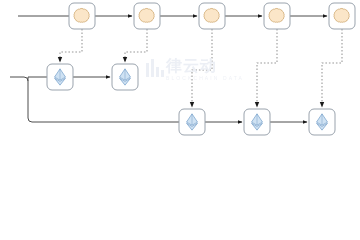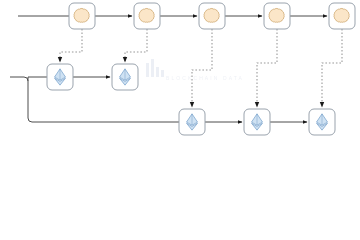--- a/index.html
+++ b/index.html
@@ -194,16 +194,17 @@
     </g>
   </svg>
 
   <div class="watermark-layer">
     <div class="wm-bars">
       <i></i>
         <i></i>
         <i></i>
         <i></i>
     </div>
+    <div class="wm-cjk">律云动</div>
     <div class="wm-sub">BLOCKCHAIN DATA</div>
   </div>
 
 </div>
 
 </body></html>

